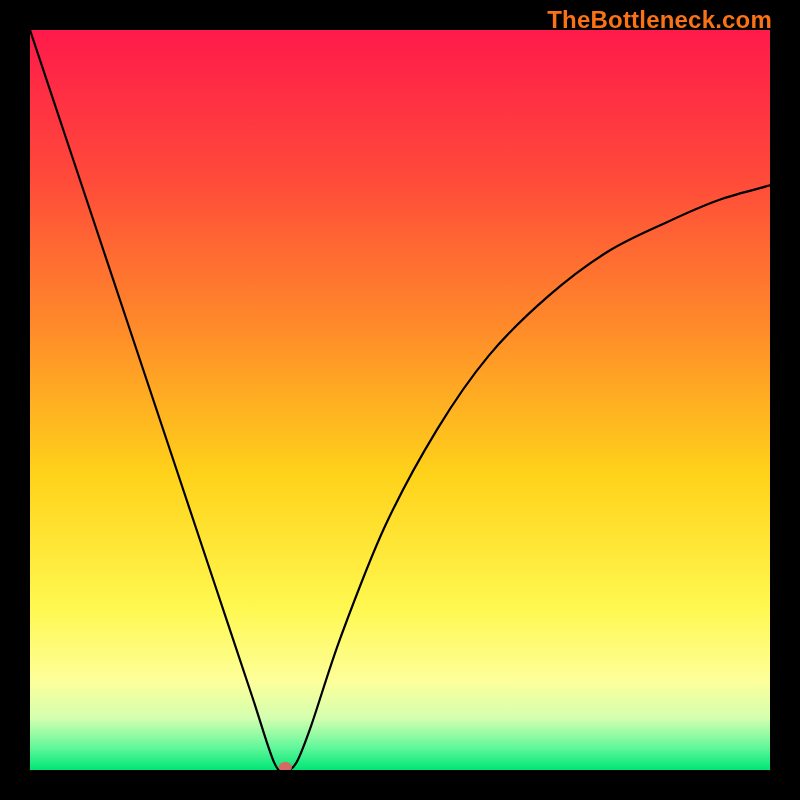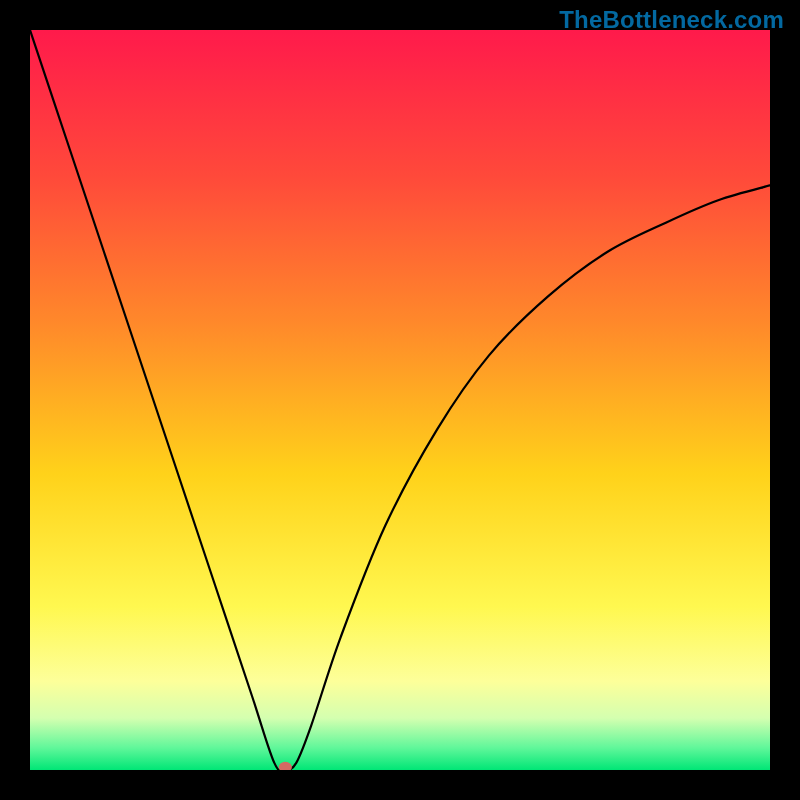--- a/index.html
+++ b/index.html
@@ -26,25 +26,25 @@
   .gradient-bg {
     position: absolute;
     left: 0;
     top: 0;
     width: 100%;
     height: 100%;
   }
   .watermark {
     position: absolute;
     top: 6px;
-    right: 16px;
+    right: 28px;
     font-family: Arial, Helvetica, sans-serif;
     font-size: 24px;
     font-weight: 600;
-    color: #0369a1;
+    color: #f97316;
     letter-spacing: 0.2px;
   }
   svg.curve {
     position: absolute;
     left: 0;
     top: 0;
     width: 100%;
     height: 100%;
   }
 </style>

